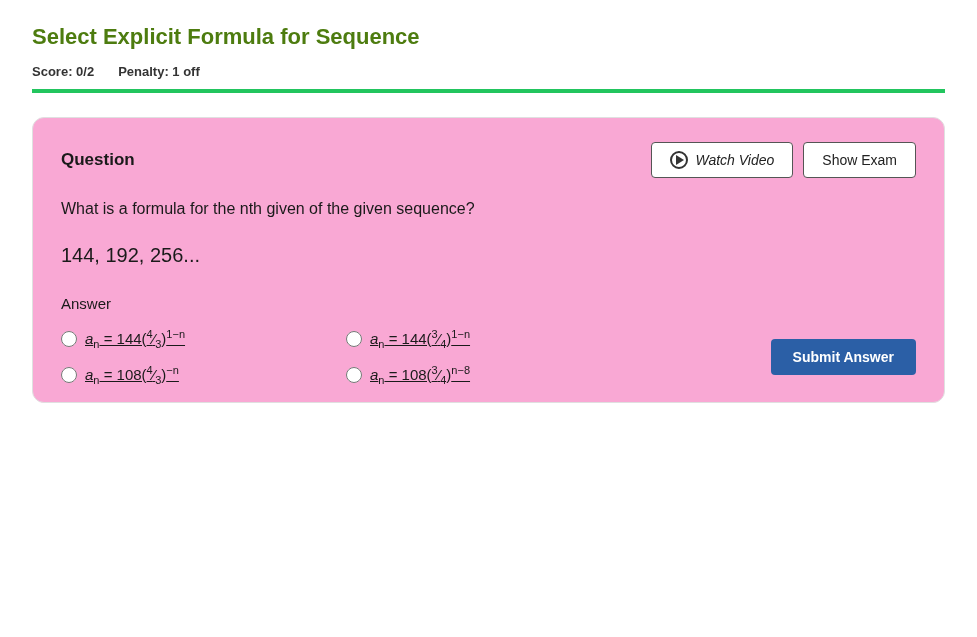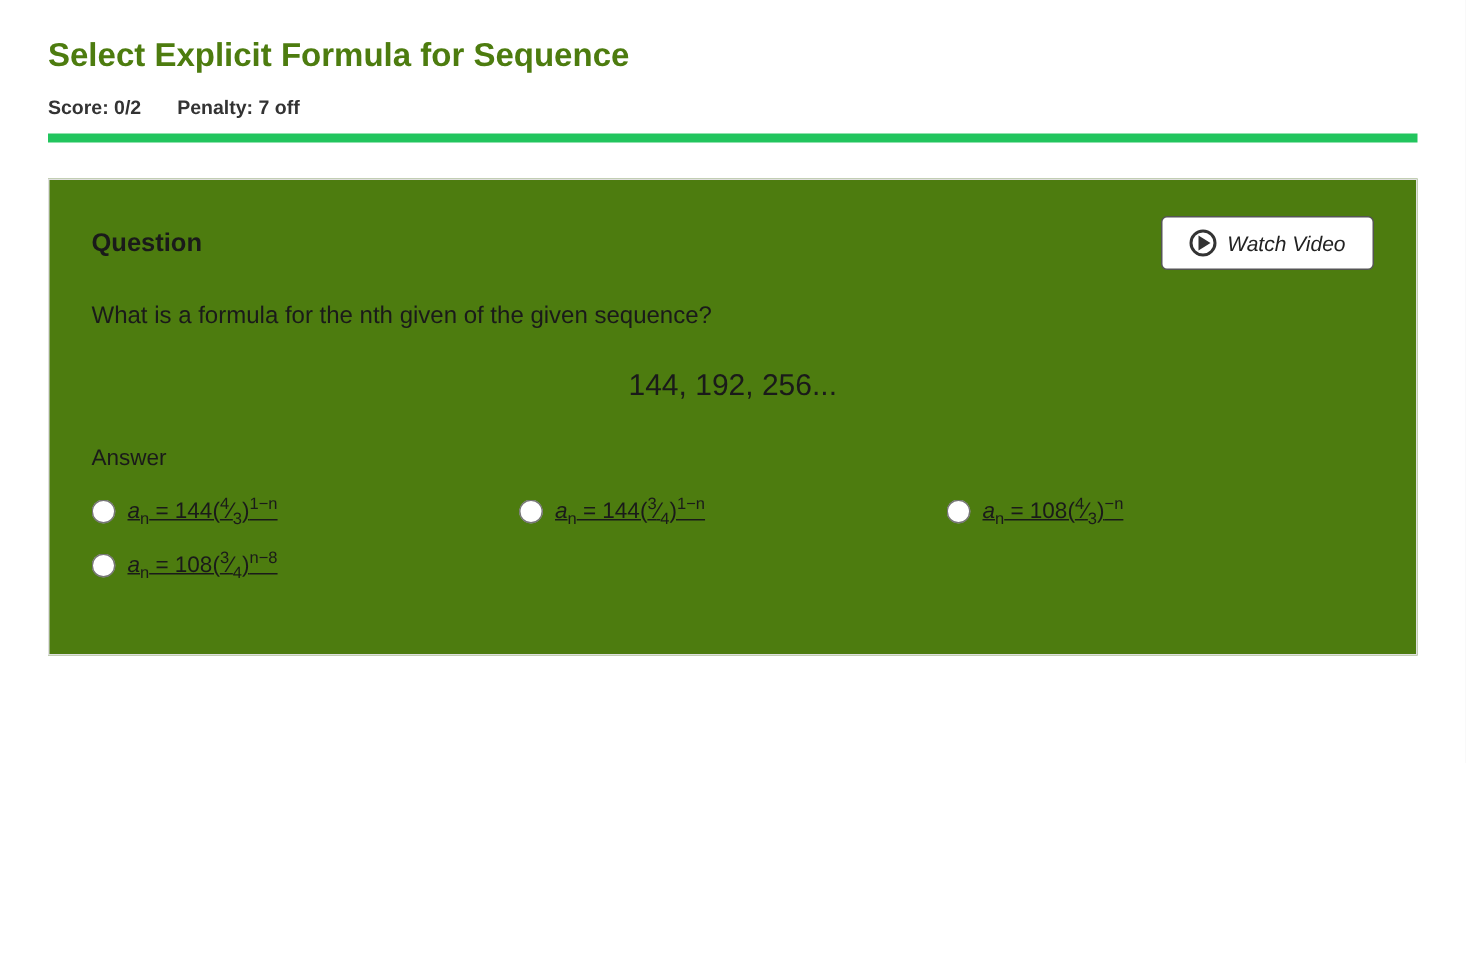--- a/index.html
+++ b/index.html
@@ -19,31 +19,31 @@
       font-weight: bold;
       color: #4d7c0f;
       margin-bottom: 14px;
     }
     .score-bar {
       display: flex;
       gap: 24px;
       font-size: 13px;
       color: #333;
       padding-bottom: 10px;
-      border-bottom: 6px solid #22c55e;
+      border-bottom: 4px solid #22c55e;
       margin-bottom: 0;
     }
     .score-label { font-weight: 600; }
     .penalty-label { font-weight: 600; }
     .question-card {
-      background: #4d7c0f;
+      background: #f9a8d4;
       border: 1px solid #e0e0e0;
-      border-radius: 0;
+      border-radius: 12px;
       margin-top: 24px;
-      padding: 24px 28px 48px 28px;
+      padding: 24px 28px 16px 28px;
     }
     .question-header {
       display: flex;
       justify-content: space-between;
       align-items: center;
       margin-bottom: 22px;
     }
     .question-label {
       font-size: 17px;
       font-weight: bold;
@@ -93,21 +93,20 @@
       font-weight: 500;
       cursor: pointer;
       color: #222;
     }
     .question-text {
       font-size: 16px;
       color: #1a1a1a;
       margin-bottom: 18px;
     }
     .sequence-display {
-      text-align: center;
       font-size: 20px;
       color: #1a1a1a;
       margin: 26px 0 28px 0;
       font-weight: 400;
     }
     .answer-section {
       margin-top: 10px;
     }
     .answer-label {
       font-size: 15px;
@@ -161,33 +160,34 @@
       grid-column: 3;
     }
   </style>
 </head>
 <body>
 
 <div class="page-wrapper">
   <h1 class="page-title">Select Explicit Formula for Sequence</h1>
   <div class="score-bar">
     <span class="score-label">Score: 0/2</span>
-    <span class="penalty-label">Penalty: 7 off</span>
+    <span class="penalty-label">Penalty: 1 off</span>
   </div>
 
   <div class="question-card">
     <div class="question-header">
       <span class="question-label">Question</span>
       <div class="header-buttons">
         <button class="watch-video-btn">
           <span class="play-icon">
             <span class="play-triangle"></span>
           </span>
           <span>Watch Video</span>
         </button>
+        <button class="show-exam-btn">Show Exam</button>
       </div>
     </div>
 
     <div class="question-text">What is a formula for the nth given of the given sequence?</div>
 
     <div class="sequence-display">144, 192, 256...</div>
 
     <div class="answer-section">
       <div class="answer-label">Answer</div>
 
@@ -200,20 +200,23 @@
           </span>
         </label>
 
         <label class="option">
           <input type="radio" name="answer" style="">
           <span class="option-formula">
             <i>a</i><sub>n</sub> = 144(<sup>3</sup>⁄<sub>4</sub>)<sup>1−n</sup>
           </span>
         </label>
 
+        <div class="submit-cell">
+          <button class="submit-btn">Submit Answer</button>
+        </div>
 
         <label class="option">
           <input type="radio" name="answer" style="">
           <span class="option-formula">
             <i>a</i><sub>n</sub> = 108(<sup>4</sup>⁄<sub>3</sub>)<sup>−n</sup>
           </span>
         </label>
 
         <label class="option">
           <input type="radio" name="answer" style="">

